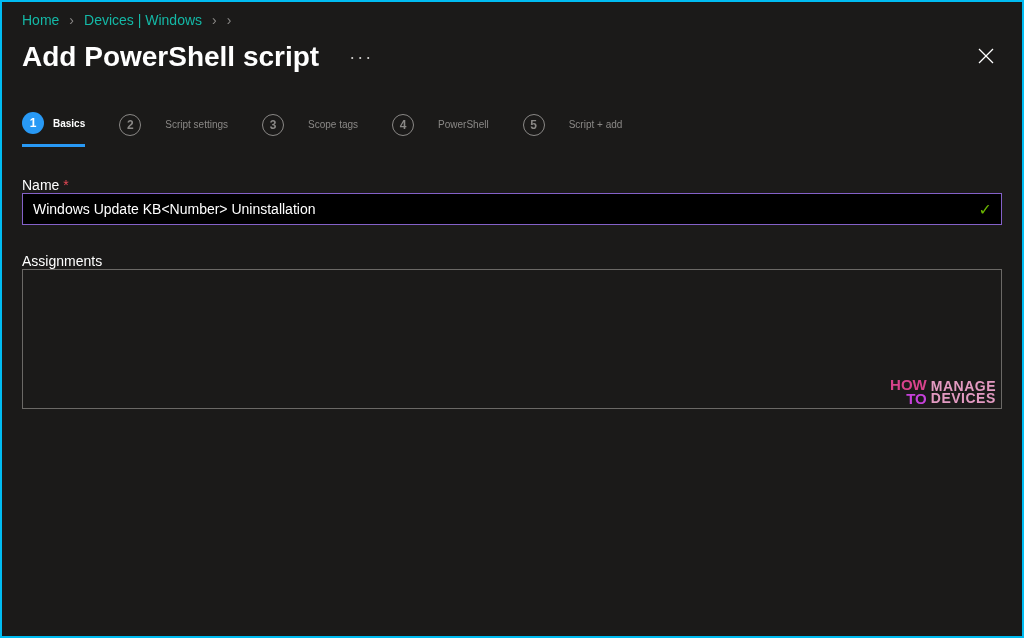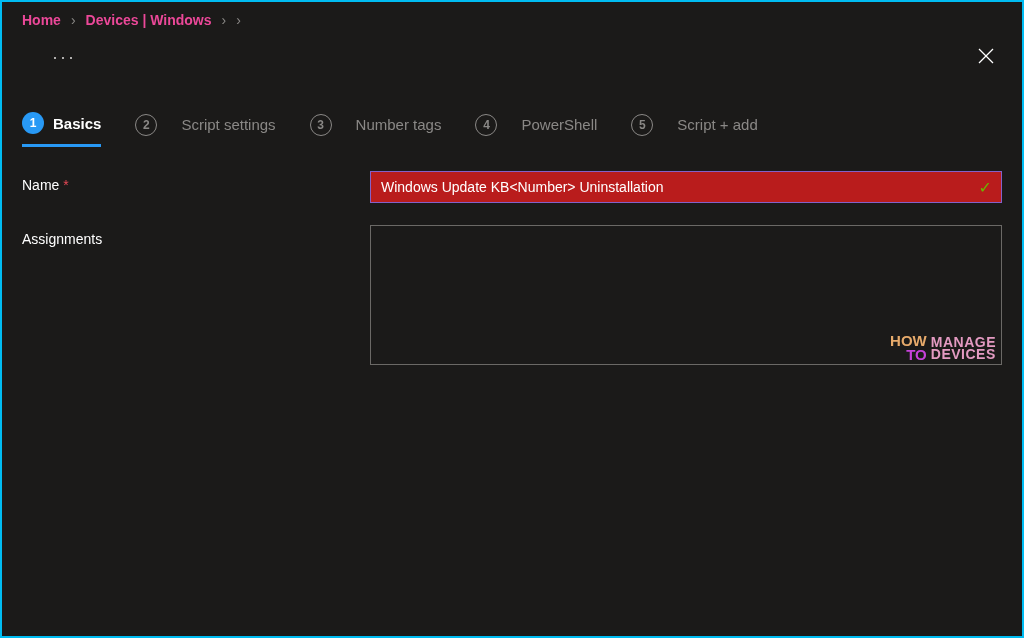--- a/index.html
+++ b/index.html
@@ -12,21 +12,21 @@
       color: #fff;
       overflow: hidden;
     }
     .breadcrumb {
       display: flex;
       align-items: center;
       gap: 10px;
       padding: 10px 20px 6px 20px;
       font-size: 14px;
     }
-    .breadcrumb a { color: #ec4899; text-decoration: none; cursor: pointer; font-weight: bold; }
+    .breadcrumb a { color: #14b8a6; text-decoration: none; cursor: pointer; }
     .breadcrumb .chevron { color: #8a8886; }
     .header-row {
       display: flex;
       align-items: center;
       padding: 6px 20px 20px 20px;
     }
     .page-title {
       font-size: 28px;
       font-weight: 600;
       color: #ffffff;
@@ -72,43 +72,44 @@
     .tab.active .tab-circle {
       background: #2899f5;
       color: #fff;
     }
     .tab.inactive .tab-circle {
       border: 1.5px solid #8a8886;
       color: #8a8886;
     }
     .tab.active .tab-label { color: #ffffff; font-weight: 600; }
     .tab.inactive .tab-label { color: #8a8886; margin-left: 15px; }
-    .tab-label { font-size: 15px; }
+    .tab-label { font-size: 10px; }
     .tab.active { border-bottom: 3px solid #2899f5; }
     .form-area {
       padding: 24px 20px;
     }
     .form-row {
       display: flex;
       margin-bottom: 22px;
+      flex-direction: column;
     }
     .form-label {
       width: 348px;
       font-size: 14px;
       color: #ffffff;
       padding-top: 6px;
     }
     .required { color: #e74856; margin-left: 4px; }
     .form-control {
       flex: 1;
       position: relative;
     }
     .text-input {
       width: 100%;
-      background: #b91c1c;
+      background: #000000;
       border: 1px solid #8461c9;
       color: #ffffff;
       font-size: 14px;
       padding: 7px 36px 7px 10px;
       outline: none;
       font-family: inherit;
     }
     .check-icon {
       position: absolute;
       right: 10px;
@@ -137,21 +138,21 @@
       gap: 4px;
       pointer-events: none;
       opacity: 0.9;
     }
     .wm-howto {
       font-weight: 800;
       font-size: 15px;
       line-height: 0.9;
       text-align: right;
     }
-    .wm-how { color: #fdba74; margin-top: 18px; }
+    .wm-how { color: #ec4899; margin-top: 18px; }
     .wm-to { color: #d946ef; }
     .wm-manage {
       font-weight: 800;
       font-size: 14px;
       line-height: 0.9;
       color: #f9a8d4;
       letter-spacing: 0.5px;
     }
   </style>
 </head>
@@ -159,41 +160,42 @@
 
 <div class="breadcrumb">
   <a>Home</a>
   <span class="chevron">›</span>
   <a>Devices | Windows</a>
   <span class="chevron">›</span>
   <span class="chevron">›</span>
 </div>
 
 <div class="header-row">
+  <h1 class="page-title">Add PowerShell script</h1>
   <span class="ellipsis">···</span>
   <span class="close-btn">
     <svg width="16" height="16" viewBox="0 0 16 16">
         <line x1="1" y1="1" x2="15" y2="15" stroke="#fff" stroke-width="1.2"></line>
         <line x1="15" y1="1" x2="1" y2="15" stroke="#fff" stroke-width="1.2"></line>
       </svg>
   </span>
 </div>
 
 <div class="tabs">
   <div class="tab active">
     <span class="tab-circle">1</span>
     <span class="tab-label">Basics</span>
   </div>
   <div class="tab inactive">
     <span class="tab-circle">2</span>
     <span class="tab-label">Script settings</span>
   </div>
   <div class="tab inactive">
     <span class="tab-circle">3</span>
-    <span class="tab-label">Number tags</span>
+    <span class="tab-label">Scope tags</span>
   </div>
   <div class="tab inactive">
     <span class="tab-circle">4</span>
     <span class="tab-label">PowerShell</span>
   </div>
   <div class="tab inactive">
     <span class="tab-circle">5</span>
     <span class="tab-label">Script + add</span>
   </div>
 </div>

